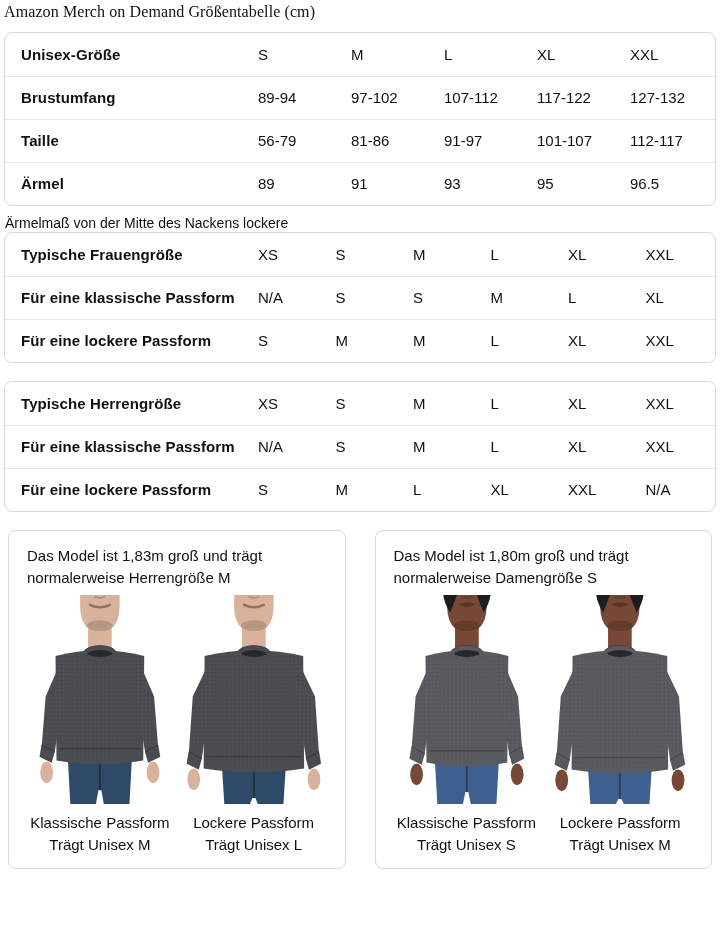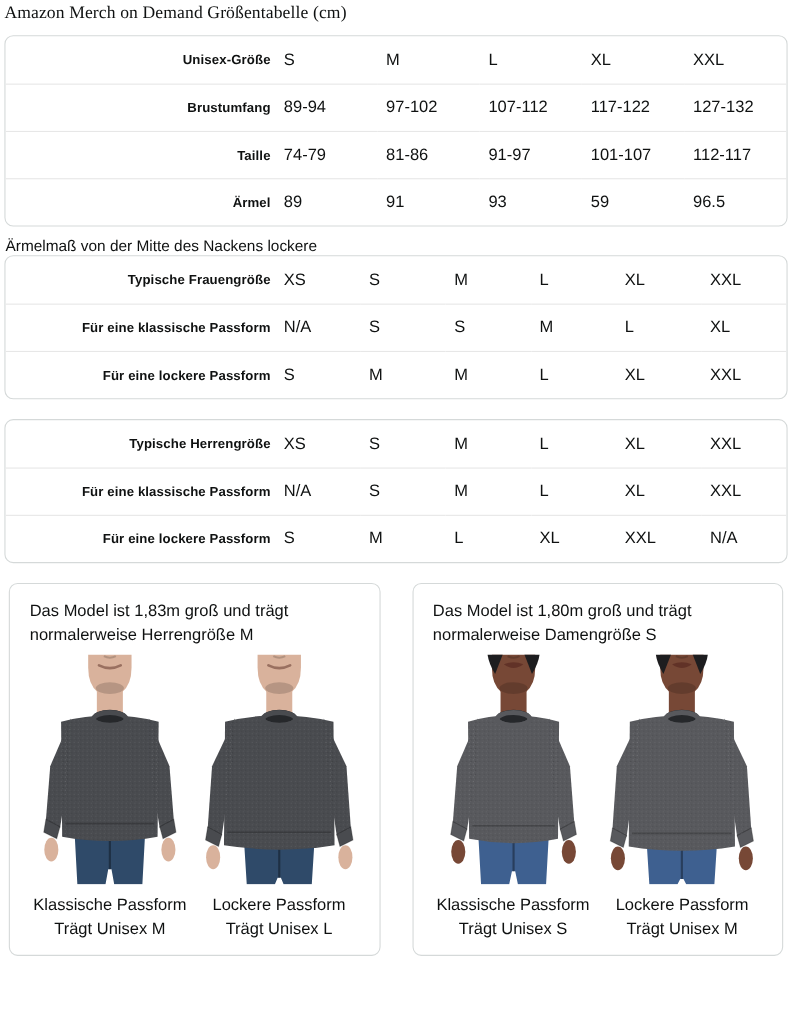--- a/index.html
+++ b/index.html
@@ -23,22 +23,22 @@
     border:1px solid var(--card-border);
     border-radius:8px;overflow:hidden;background:#fff;
   }
   table{
     width:100%;border-collapse:collapse;table-layout:fixed;
     font-size:15px;color:var(--text);
   }
   tr{height:43px;}
   tr:not(:first-child){border-top:1px solid var(--row-divider);}
   th{
-    text-align:right;font-weight:700;padding:0 4px 0 16px;
-    font-size:12px;letter-spacing:.1px;
+    text-align:left;font-weight:700;padding:0 4px 0 16px;
+    font-size:15px;letter-spacing:.1px;
   }
   td{text-align:left;font-weight:400;padding:0 2px 0 8px;}
   .sleeve-note{
     font-size:14px;font-weight:400;line-height:17px;
     margin:9px 0 0 1px;
   }
   .fit-guides-heading{
     font-size:15.5px;font-weight:400;line-height:19px;
     margin:21px 0 12px 1px;
   }
@@ -87,32 +87,32 @@
           <tr>
             <th>Brustumfang</th>
             <td>89-94</td>
             <td>97-102</td>
             <td>107-112</td>
             <td>117-122</td>
             <td>127-132</td>
           </tr>
           <tr>
             <th>Taille</th>
-            <td>74-79</td>
+            <td>56-79</td>
             <td>81-86</td>
             <td>91-97</td>
             <td>101-107</td>
             <td>112-117</td>
           </tr>
           <tr>
             <th>Ärmel</th>
             <td>89</td>
             <td>91</td>
             <td>93</td>
-            <td>59</td>
+            <td>95</td>
             <td>96.5</td>
           </tr>
         </tbody>
       </table>
   </div>
 
   <p class="sleeve-note">Ärmelmaß von der Mitte des Nackens lockere</p>
 
 
   <div class="table-card fit-table">

